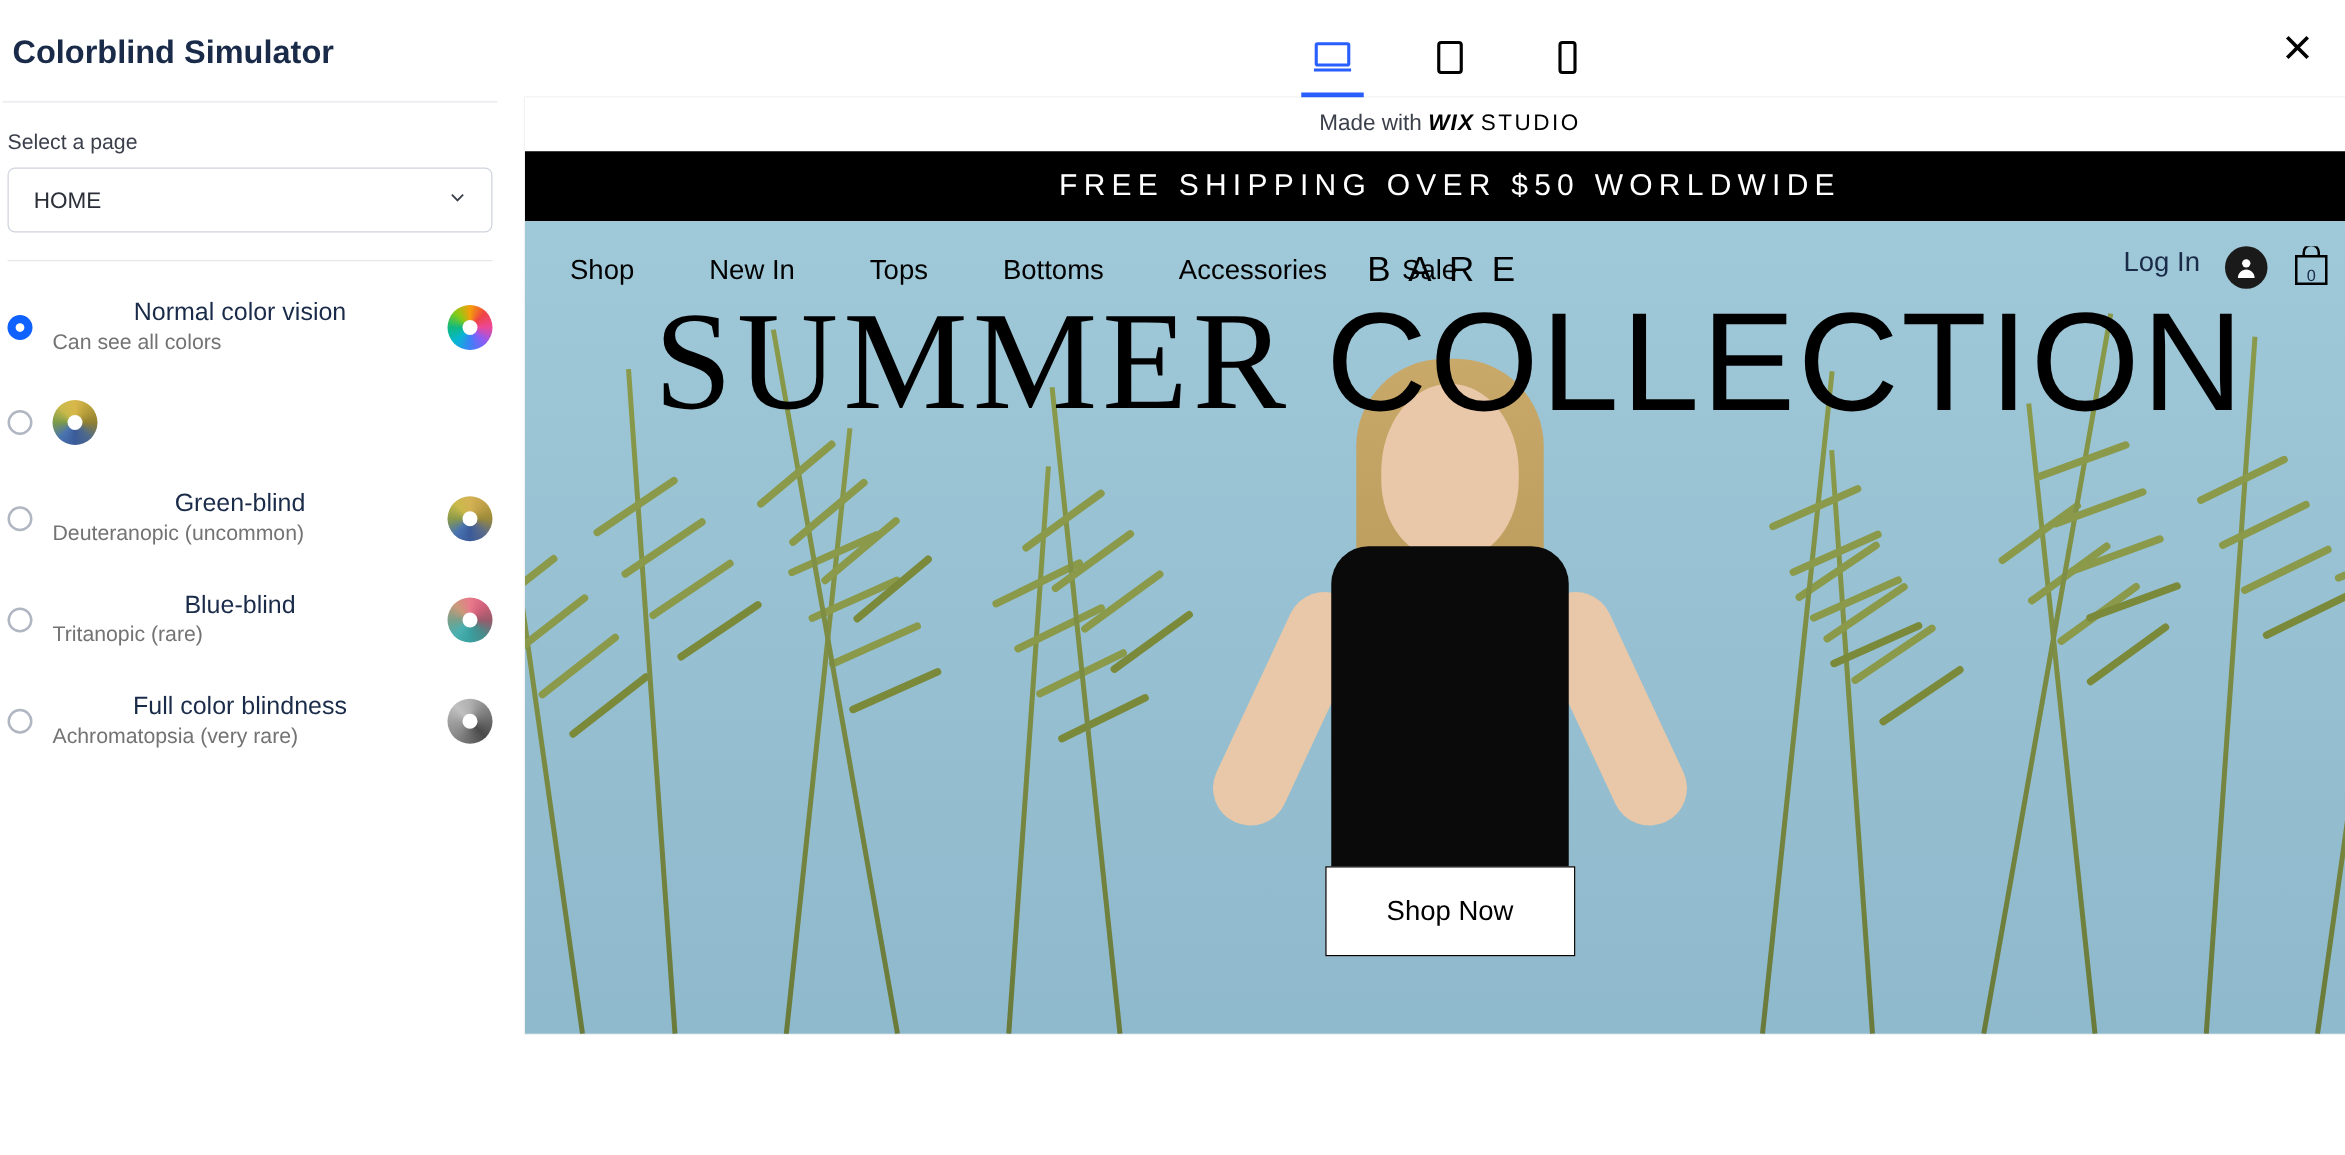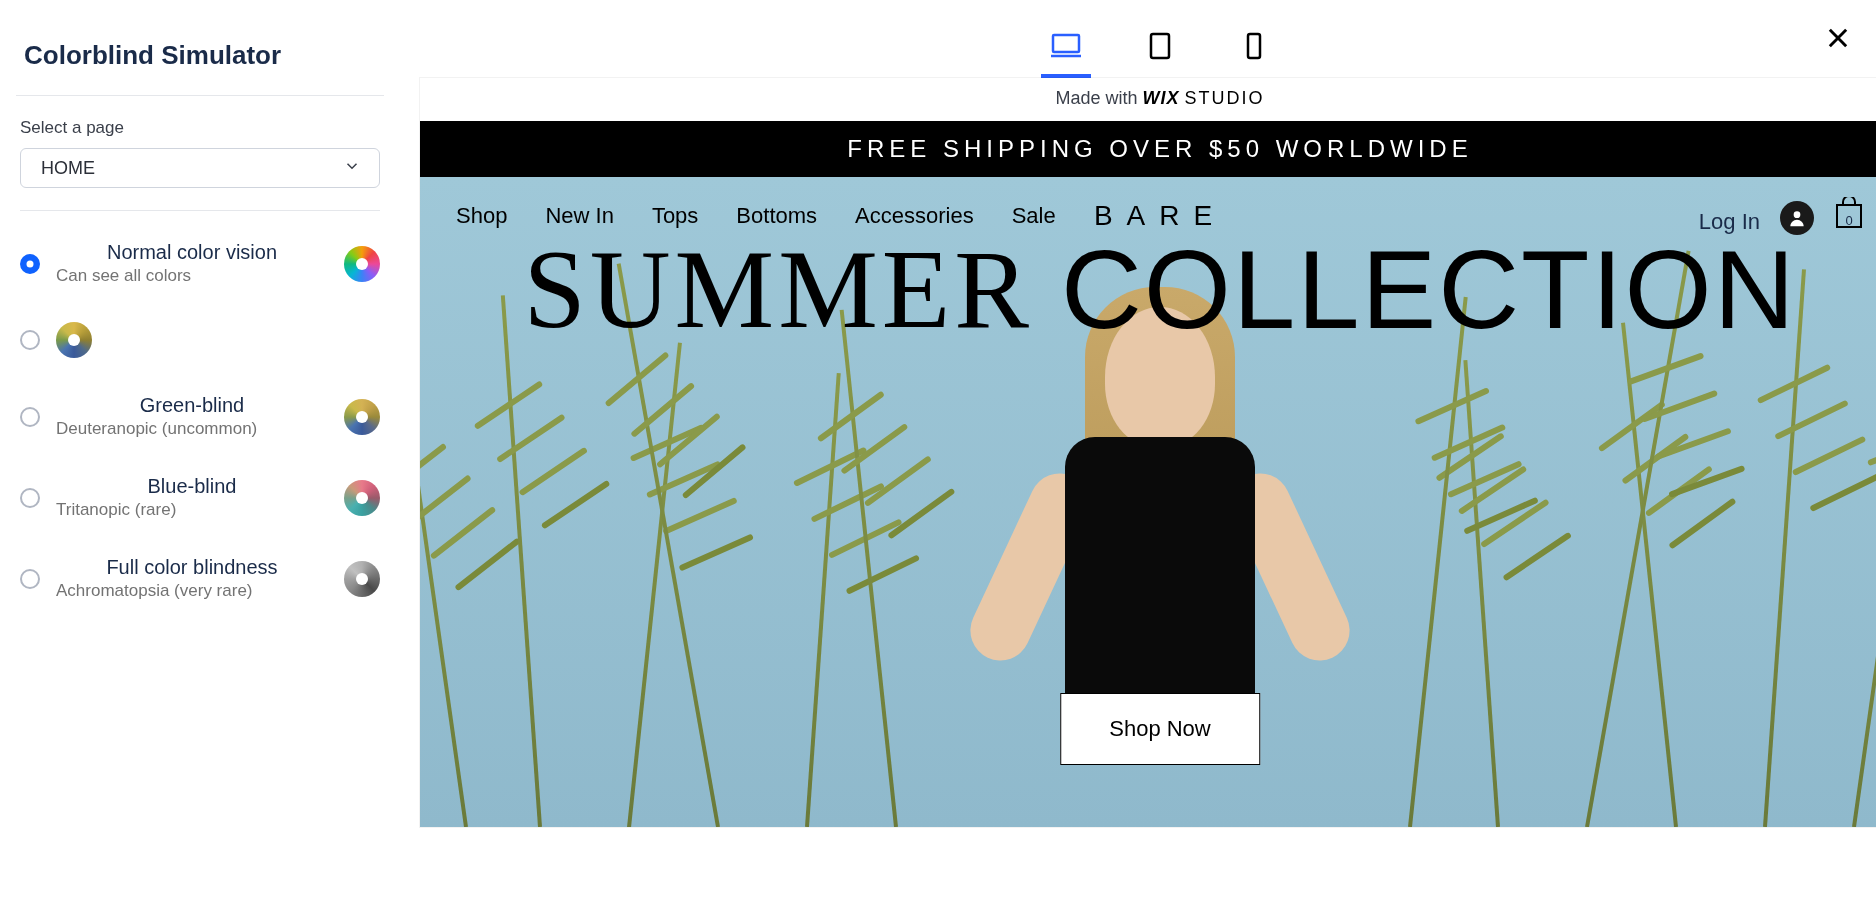--- a/index.html
+++ b/index.html
@@ -8,21 +8,21 @@
     background: #fff;
     color: #1a2b49;
     width: 1876px;
     height: 924px;
     overflow: hidden;
   }
   .app { display: flex; height: 100%; }
   .sidebar {
     width: 400px;
     flex-shrink: 0;
-    padding: 16px;
+    padding: 2px;
   }
   .header-row {
     display: flex;
     align-items: flex-start;
     justify-content: space-between;
     padding: 24px 8px 24px 8px;
     border-bottom: 1px solid #e5e7eb;
   }
   .title {
     font-size: 26px;
@@ -44,21 +44,21 @@
   }
   .select-label {
     font-size: 17px;
     color: #3a3f4a;
     padding: 22px 0 10px 4px;
   }
   .select-box {
     margin: 0 4px;
     border: 1px solid #cfd4dd;
     border-radius: 6px;
-    height: 40px;
+    height: 52px;
     display: flex;
     align-items: center;
     justify-content: space-between;
     padding: 0 18px 0 20px;
     font-size: 18px;
     color: #2b2f38;
     cursor: pointer;
   }
   .select-divider {
     border-bottom: 1px solid #e5e7eb;
@@ -181,35 +181,35 @@
   }
   .grass { position:absolute; bottom:0; width:100%; height:100%; }
   .nav-row {
     position: absolute;
     top: 0; left: 0; right: 0;
     display: flex;
     align-items: center;
     padding: 20px 36px 0 36px;
     z-index: 5;
   }
-  .nav-links { display: flex; gap: 38px; font-size: 22px; color:#000; }
+  .nav-links { display: flex; gap: 60px; font-size: 22px; color:#000; }
   .nav-links span { cursor: pointer; }
   .brand {
     position: absolute;
     left: 50%;
     transform: translateX(-50%);
     font-size: 28px;
     letter-spacing: 14px;
     color: #000;
     font-weight: 500;
   }
   .nav-right {
     margin-left: auto;
     display: flex;
-    align-items: flex-end;
+    align-items: flex-start;
     gap: 20px;
     font-size: 22px;
   }
   .avatar-circle {
     width: 34px; height: 34px;
     border-radius: 50%;
     background: #1a1a1a;
     display: flex; align-items: center; justify-content: center;
   }
   .bag-icon { position: relative; }

